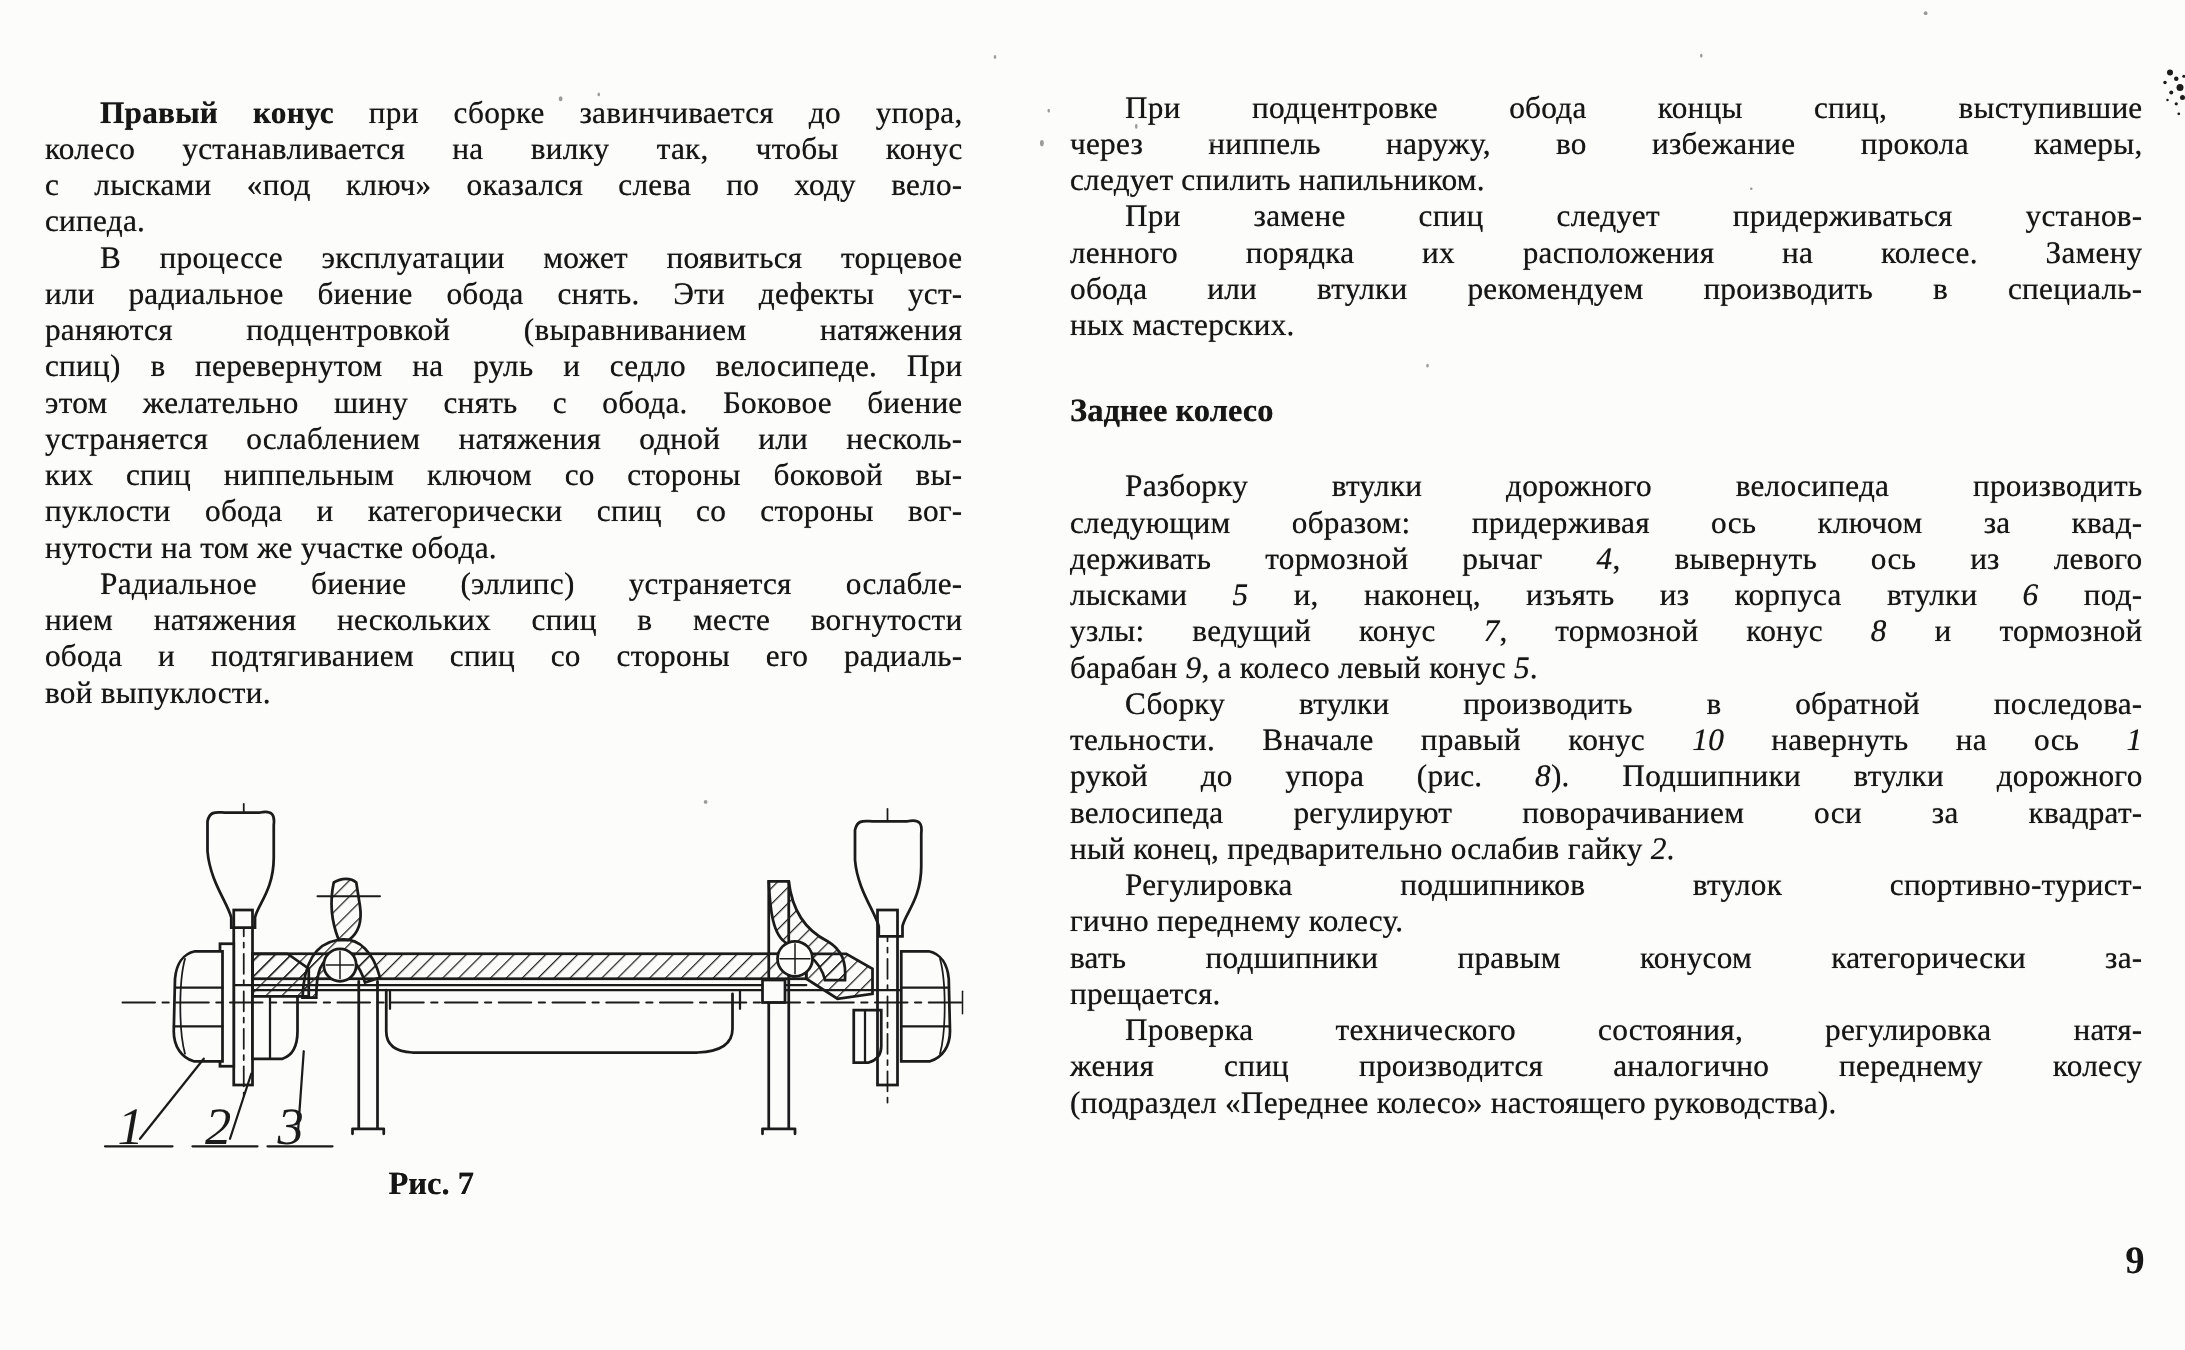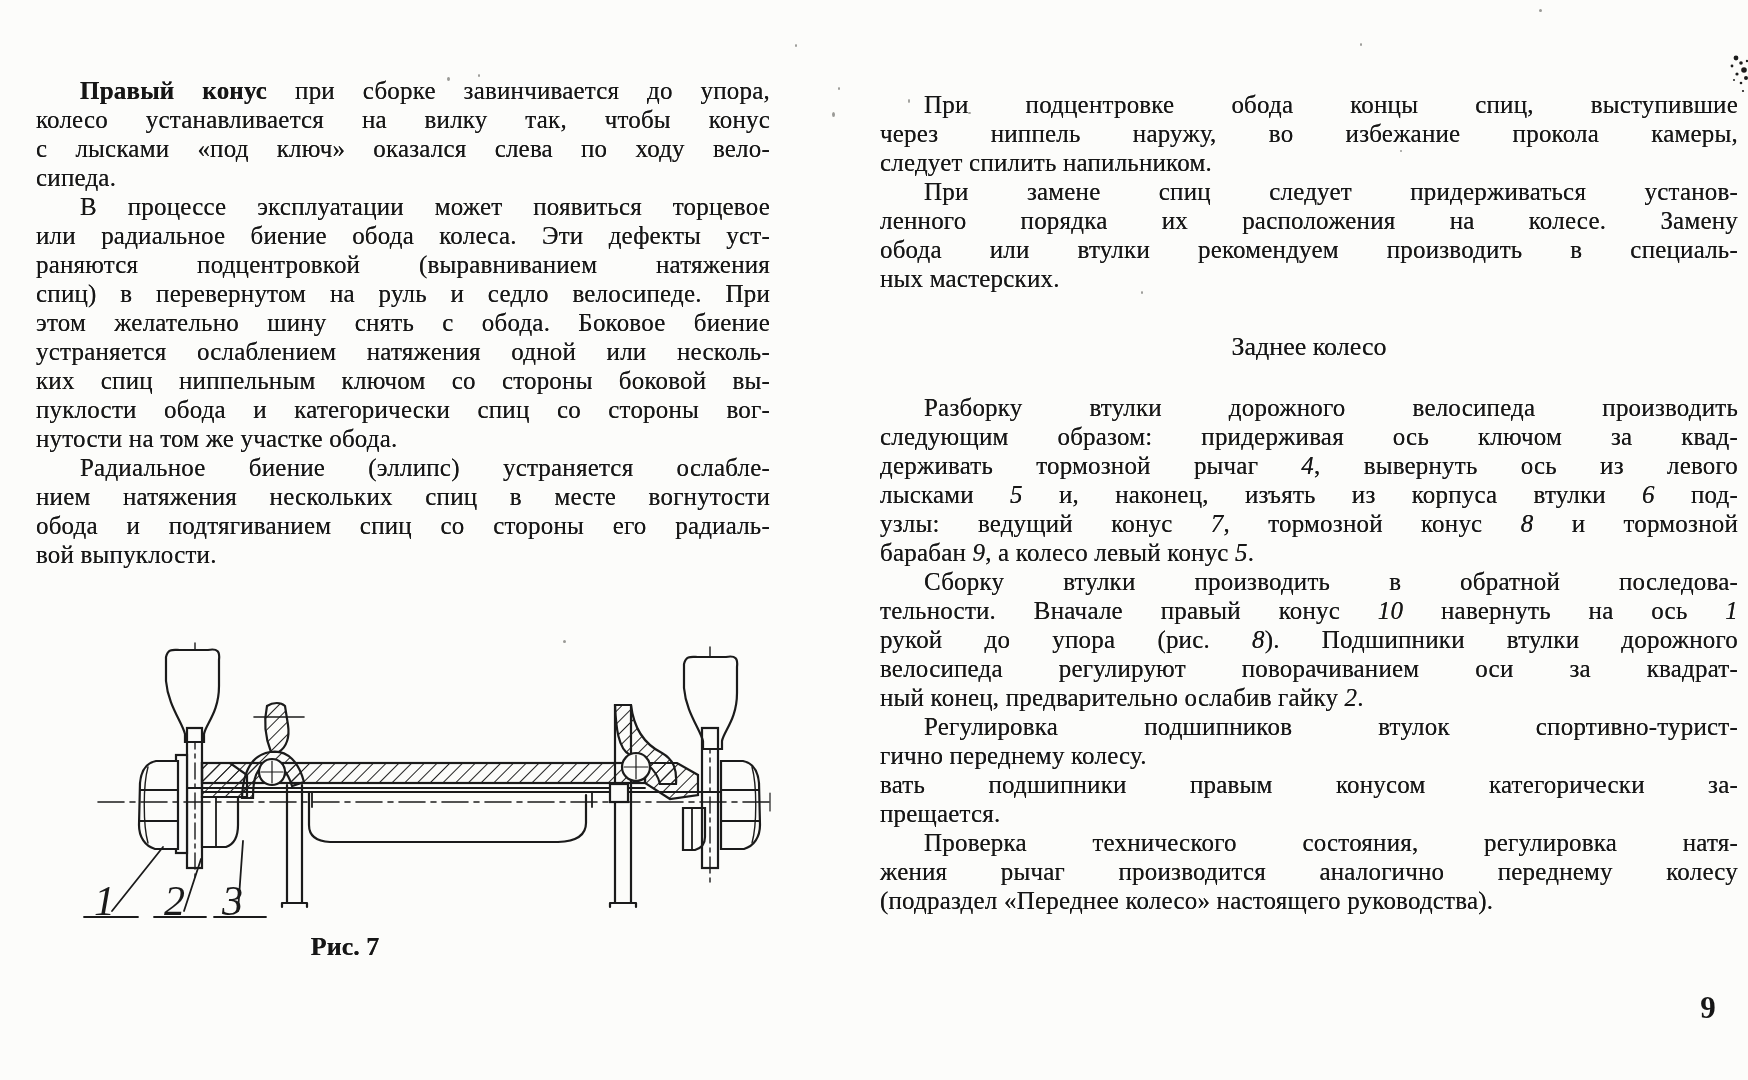--- a/index.html
+++ b/index.html
@@ -3,35 +3,35 @@
 <meta charset="utf-8">
 <style>
   html,body{margin:0;padding:0;}
   body{
     width:1748px;height:1080px;position:relative;overflow:hidden;
     background:#fcfcfa;color:#161616;
     font-family:"Liberation Serif","DejaVu Serif",serif;
   }
   .col{position:absolute;}
   #left-col{left:36px;top:76px;width:734px;}
-  #right-col{left:856px;top:90px;width:858px;margin-left:24px;}
+  #right-col{left:856px;top:72px;width:858px;}
   .para{margin:0;}
   .ln{
     font-size:25px;line-height:29px;
     text-align:justify;text-align-last:justify;
     letter-spacing:.2px;
     text-shadow:0 0 .6px rgba(10,10,10,.75);
   }
   .ln.end{text-align-last:left;}
   .ln.first{text-indent:44px;}
   .b{font-weight:bold;}
   .i{font-style:italic;}
   .heading{
-    font-weight:normal;font-size:26px;line-height:32px;
-    text-align:center;margin:38px 0 30px 0;
+    font-weight:bold;font-size:26px;line-height:32px;
+    text-align:left;margin:38px 0 30px 0;
     text-shadow:0 0 .6px rgba(10,10,10,.75);
   }
   #figure-box{position:absolute;left:80px;top:585px;width:700px;height:350px;}
   #figure-caption{
     position:absolute;left:80px;top:932px;width:530px;
     text-align:center;font-size:26px;font-weight:bold;
     text-shadow:0 0 .5px rgba(10,10,10,.7);
   }
   #page-number{
     position:absolute;left:1688px;top:990px;width:40px;
@@ -50,21 +50,21 @@
 
 <div id="left-col" class="col">
     <div class="para">
       <div class="ln first"><span class="b ">Правый конус</span><span class=""> при сборке завинчивается до упора,</span></div>
       <div class="ln">колесо устанавливается на вилку так, чтобы конус</div>
       <div class="ln">с лысками «под ключ» оказался слева по ходу вело-</div>
       <div class="ln end">сипеда.</div>
     </div>
     <div class="para">
       <div class="ln first">В процессе эксплуатации может появиться торцевое</div>
-      <div class="ln">или радиальное биение обода колеса. Эти дефекты уст-</div>
+      <div class="ln">или радиальное биение обода снять. Эти дефекты уст-</div>
       <div class="ln">раняются подцентровкой (выравниванием натяжения</div>
       <div class="ln">спиц) в перевернутом на руль и седло велосипеде. При</div>
       <div class="ln">этом желательно шину снять с обода. Боковое биение</div>
       <div class="ln">устраняется ослаблением натяжения одной или несколь-</div>
       <div class="ln">ких спиц ниппельным ключом со стороны боковой вы-</div>
       <div class="ln">пуклости обода и категорически спиц со стороны вог-</div>
       <div class="ln end">нутости на том же участке обода.</div>
     </div>
     <div class="para">
       <div class="ln first">Радиальное биение (эллипс) устраняется ослабле-</div>
@@ -105,21 +105,21 @@
     <div class="para">
       <div class="ln first">Регулировка подшипников втулок спортивно-турист-</div>
       <div class="ln end">гично переднему колесу.</div>
     </div>
     <div class="para">
       <div class="ln">вать подшипники правым конусом категорически за-</div>
       <div class="ln end">прещается.</div>
     </div>
     <div class="para">
       <div class="ln first">Проверка технического состояния, регулировка натя-</div>
-      <div class="ln">жения рычаг производится аналогично переднему колесу</div>
+      <div class="ln">жения спиц производится аналогично переднему колесу</div>
       <div class="ln end">(подраздел «Переднее колесо» настоящего руководства).</div>
     </div>
   </div>
 
 <div id="figure-box">
 <svg viewBox="0 0 700 350" width="700" height="350" stroke="#1b1b1b" fill="none" stroke-width="2.2" stroke-linecap="round">
   <defs>
     <pattern id="hp" width="9" height="9" patternUnits="userSpaceOnUse" patternTransform="rotate(45)">
       <line x1="0" y1="0" x2="0" y2="9" stroke="#222" stroke-width="2"></line>
     </pattern>

